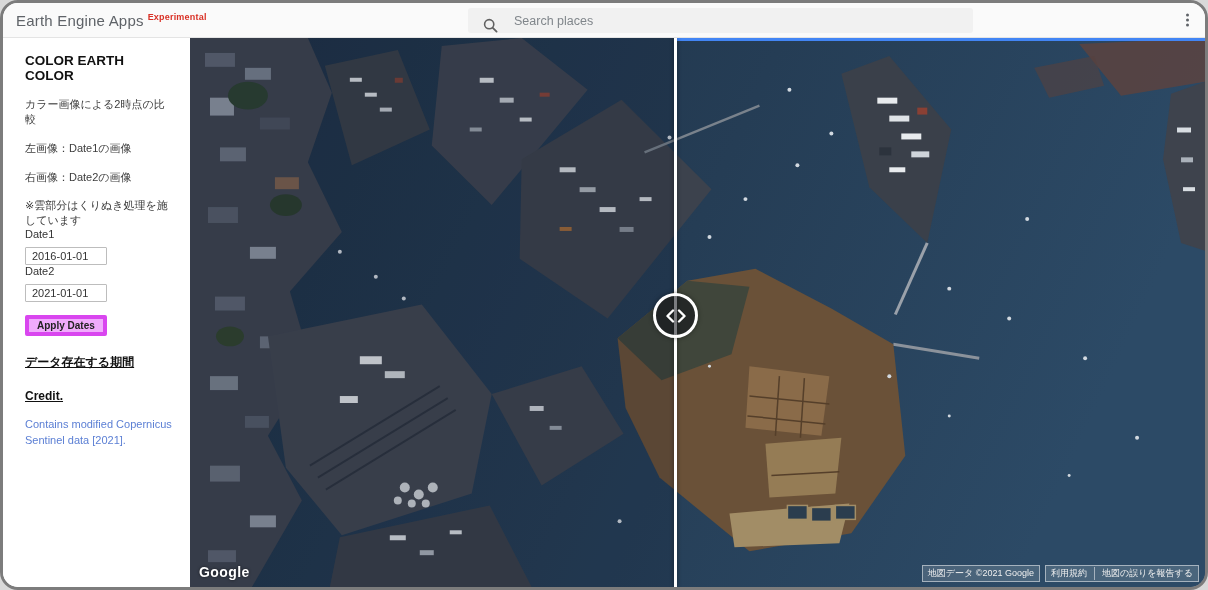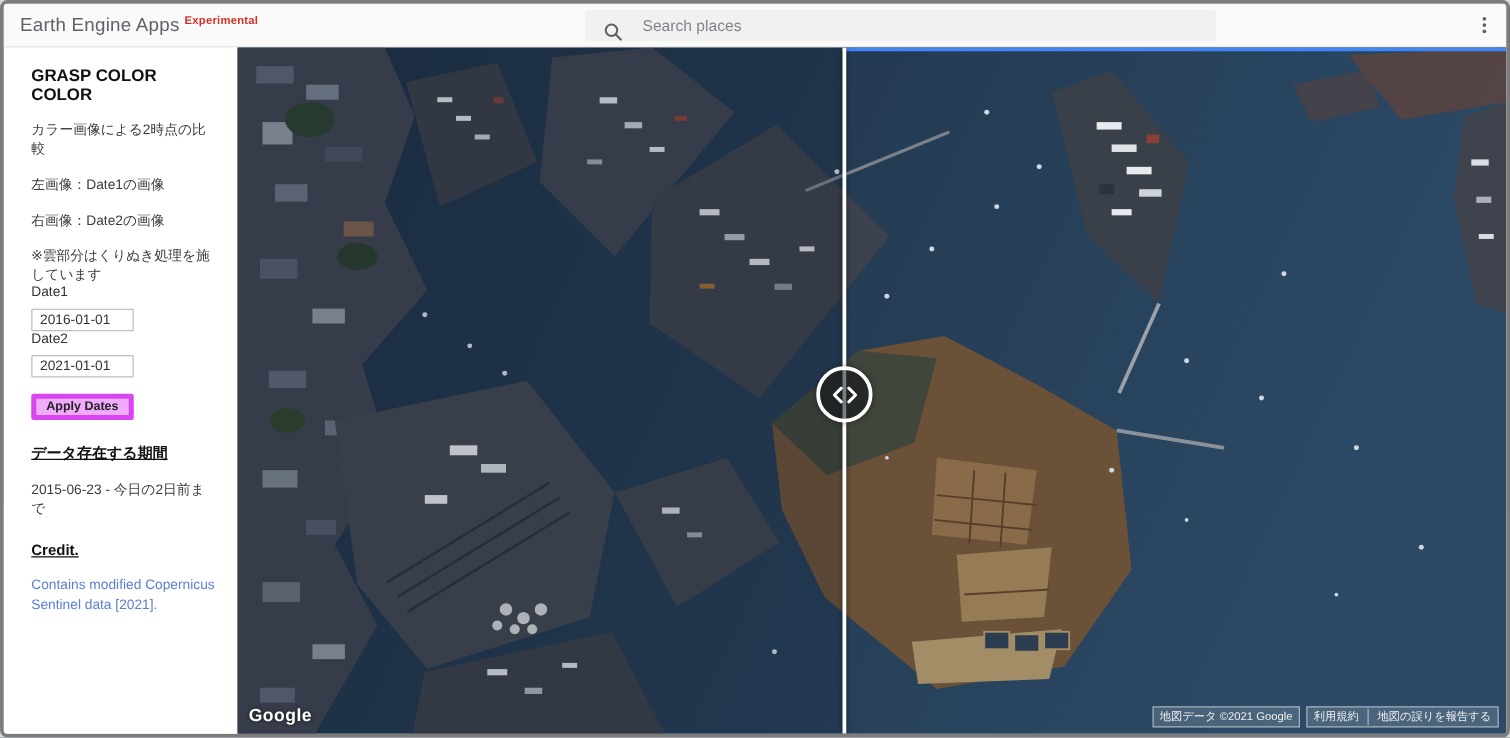--- a/index.html
+++ b/index.html
@@ -1,21 +1,21 @@
 <!DOCTYPE html>
 <html><head>
 <meta charset="utf-8">
 <style>
   html,body { margin:0; padding:0; background:#d9d9d9; }
   * { box-sizing:border-box; }
   body { font-family:"Liberation Sans","DejaVu Sans",sans-serif; }
 
   .frame {
     position:relative; width:1208px; height:590px;
-    border:3px solid #7c7c7c; border-radius:6px; overflow:hidden;
+    border:3px solid #7c7c7c; border-radius:18px; overflow:hidden;
     background:#ffffff;
   }
 
   
   .header {
     position:relative; height:35px; background:#fafafa;
     border-bottom:1px solid #e4e4e4; display:flex; align-items:center;
   }
   .brand { margin-left:13px; font-size:15px; color:#5f6368; letter-spacing:.2px; white-space:nowrap; }
   .badge { color:#d93025; font-size:9px; font-weight:700; vertical-align:super; margin-left:4px; }
@@ -111,36 +111,35 @@
     <div class="kebab">
         <i></i>
         <i></i>
         <i></i>
       </div>
   </div>
 
   <div class="bodyrow">
 
     <div class="sidebar">
-      <div class="sb-title">GRASP COLOR COLOR</div>
+      <div class="sb-title">COLOR EARTH COLOR</div>
       <p class="sb-line">カラー画像による2時点の比較</p>
       <p class="sb-line">左画像：Date1の画像</p>
       <p class="sb-line">右画像：Date2の画像</p>
       <p class="sb-line">※雲部分はくりぬき処理を施しています</p>
 
       <div class="sb-label">Date1</div>
       <input class="sb-input" type="text" value="2016-01-01" style="">
 
       <div class="sb-label">Date2</div>
       <input class="sb-input" type="text" value="2021-01-01" style="">
 
       <button class="sb-btn">Apply Dates</button>
 
       <div class="sb-h2">データ存在する期間</div>
-      <p class="sb-line">2015-06-23 - 今日の2日前まで</p>
 
       <div class="sb-h2">Credit.</div>
       <a class="sb-link">Contains modified Copernicus Sentinel data [2021].</a>
     </div>
 
     <div class="map">
 
       <svg class="base" viewBox="0 0 1016 552" preserveAspectRatio="none">
         <defs>
           <linearGradient id="waterGrad" x1="0" y1="0" x2="1" y2="0.25">

